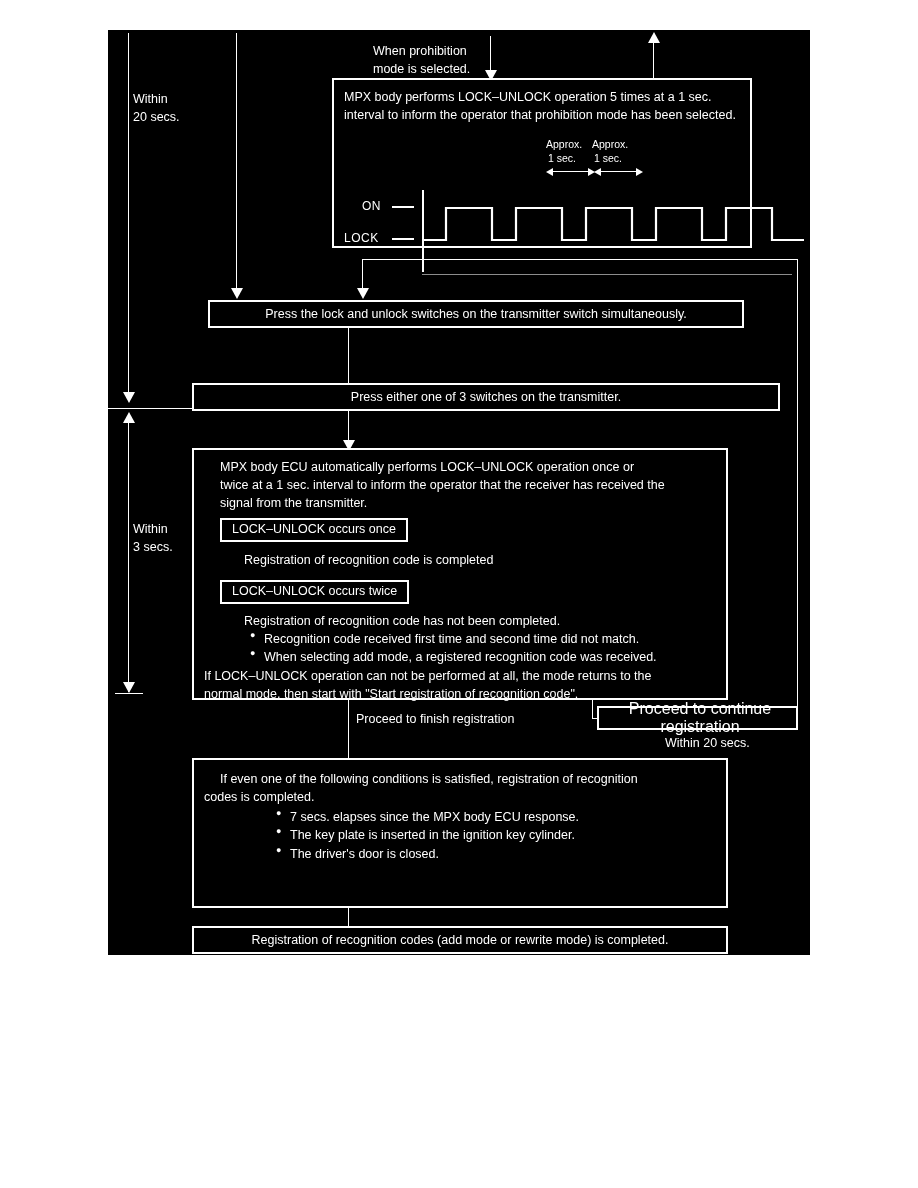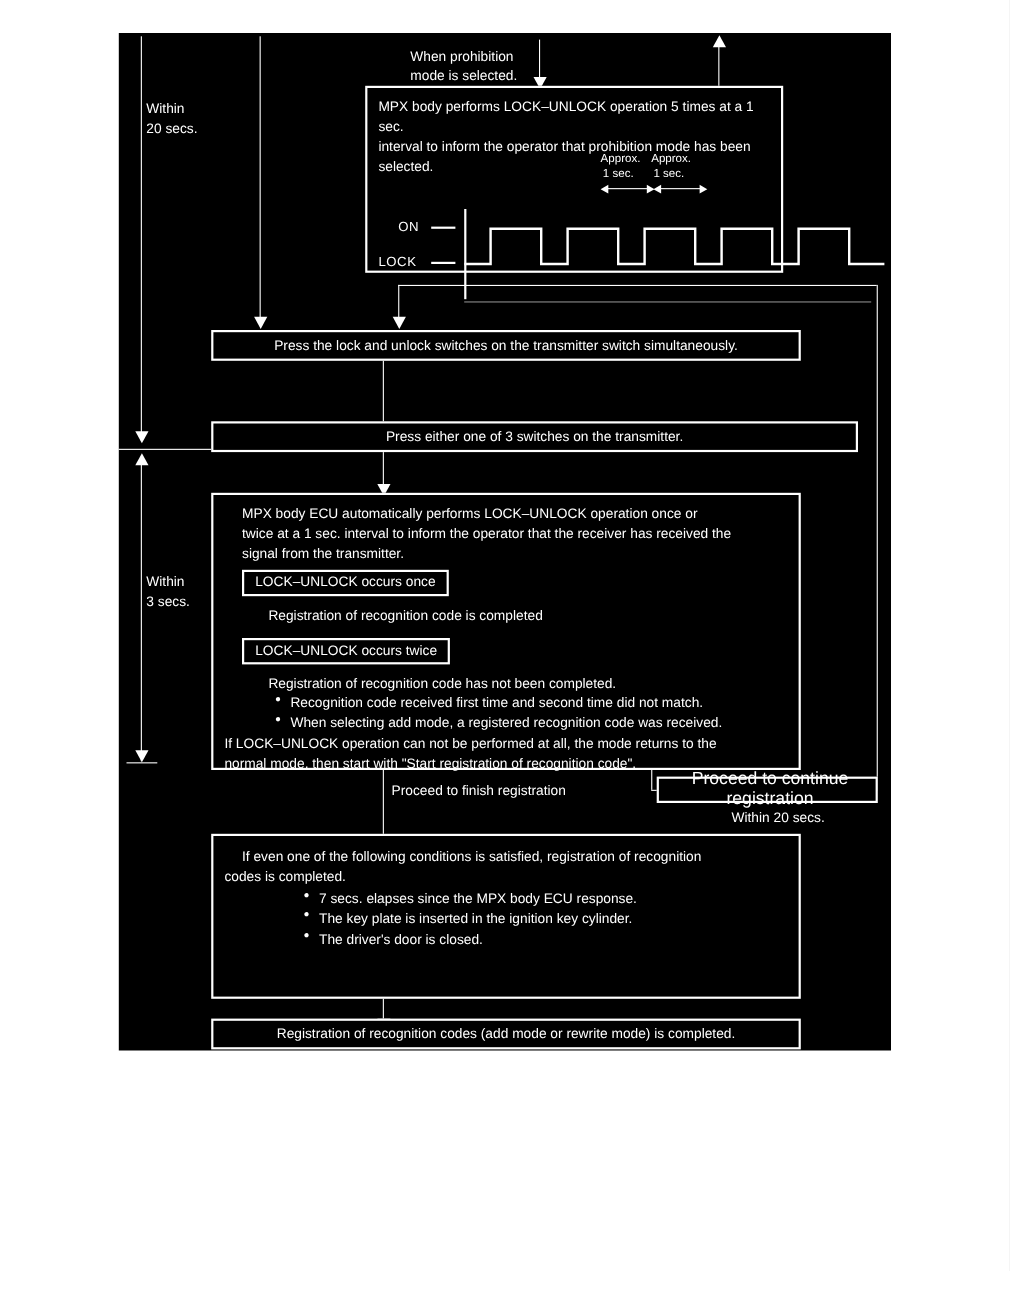--- a/index.html
+++ b/index.html
@@ -172,21 +172,21 @@
 
   <div class="txt" style="left:265px; top:12px;">When prohibition</div>
   <div class="txt" style="left:265px; top:30px;">mode is selected.</div>
 
   <div class="vline" style="left:382px; top:6px; height:36px;"></div>
   <div class="arrow-down" style="left:377px; top:40px;"></div>
 
   <div class="vline" style="left:545px; top:12px; height:42px;"></div>
   <div class="arrow-up" style="left:540px; top:2px;"></div>
 
-  <div class="box" style="left:224px; top:48px; width:380px; height:170px;">
+  <div class="box" style="left:224px; top:48px; width:420px; height:170px;">
     <div class="box-inner" style="padding:8px 10px 0 10px;">
       <div>MPX body performs LOCK–UNLOCK operation 5 times at a 1 sec.</div>
       <div>interval to inform the operator that prohibition mode has been selected.</div>
     </div>
 
     <div class="abs" style="left:0; top:0; width:100%; height:100%;">
 
       <div class="wf-small" style="left:212px; top:58px;">Approx.</div>
       <div class="wf-small" style="left:258px; top:58px;">Approx.</div>
       <div class="wf-small" style="left:214px; top:72px;">1 sec.</div>
@@ -217,21 +217,21 @@
   </div>
 
   <div class="hline" style="left:254px; top:229px; width:435px;"></div>
   <div class="vline" style="left:254px; top:229px; height:30px;"></div>
   <div class="arrow-down" style="left:249px; top:258px;"></div>
   <div class="vline" style="left:689px; top:229px; height:459px;"></div>
   <div class="hline" style="left:484px; top:688px; width:206px;"></div>
   <div class="vline" style="left:484px; top:660px; height:28px;"></div>
   <div class="arrow-up" style="left:479px; top:650px;"></div>
 
-  <div class="bar-box" style="left:84px; top:270px; width:536px; height:28px;">
+  <div class="bar-box" style="left:100px; top:270px; width:536px; height:28px;">
     <span>Press the lock and unlock switches on the transmitter switch simultaneously.</span>
   </div>
 
   <div class="vline" style="left:240px; top:298px; height:62px;"></div>
   <div class="arrow-down" style="left:235px; top:358px;"></div>
 
   <div class="bar-box" style="left:84px; top:353px; width:588px; height:28px;">
     <span>Press either one of 3 switches on the transmitter.</span>
   </div>
 

